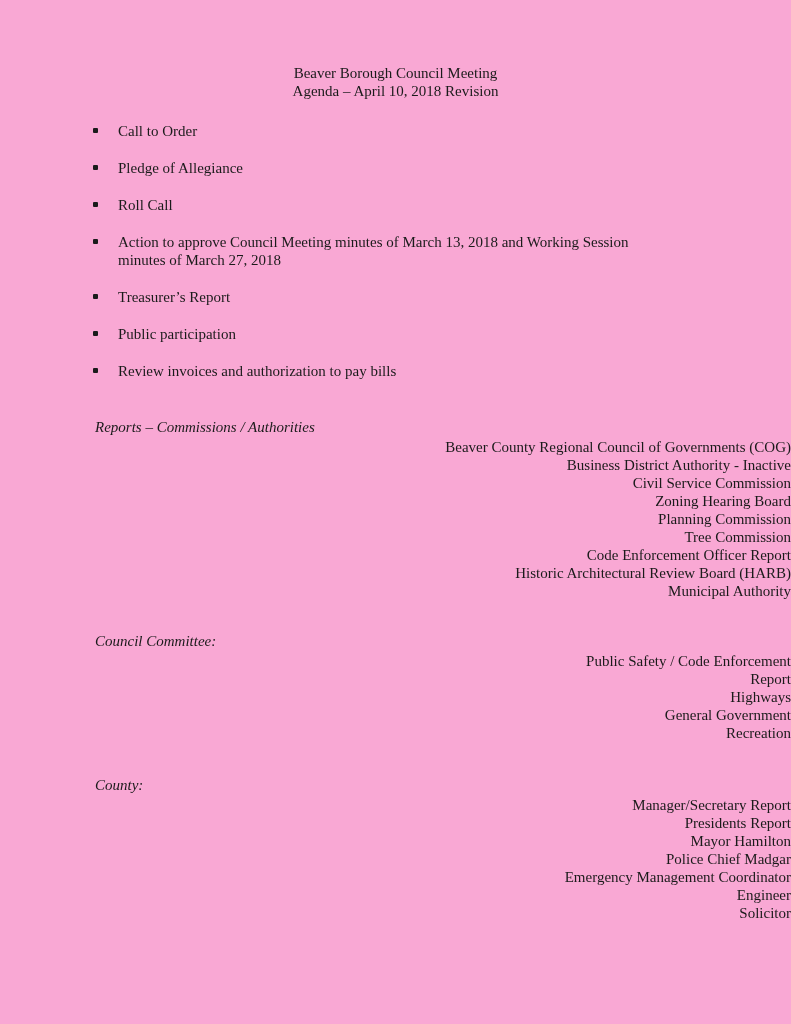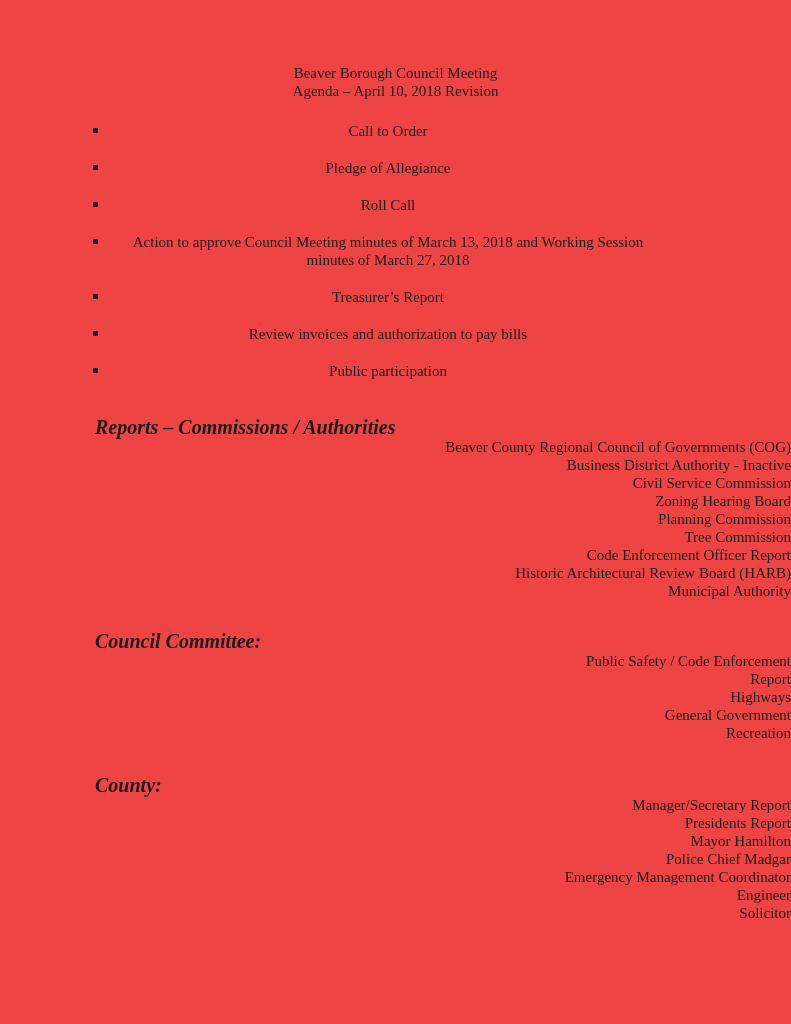--- a/index.html
+++ b/index.html
@@ -5,36 +5,35 @@
   html, body {
     margin: 0;
     padding: 0;
     background: #e8e8e8;
   }
   .page {
     position: relative;
     width: 791px;
     height: 1024px;
     margin: 0 auto;
-    background: #ef4444;
+    background: #f9a8d4;
     color: #1b1b1b;
     font-family: "Liberation Serif", "DejaVu Serif", serif;
     font-size: 15px;
     overflow: hidden;
   }
   .doc-header {
     padding-top: 64px;
     text-align: center;
     line-height: 18px;
   }
   .agenda-list {
     list-style: none;
     margin: 22px 0 0 93px;
     padding: 0;
-    text-align: center;
   }
   .agenda-item {
     position: relative;
     padding-left: 25px;
     line-height: 18px;
     margin-bottom: 19px;
     max-width: 540px;
   }
   .bullet {
     position: absolute;
@@ -46,23 +45,23 @@
     border-radius: 1px;
   }
   .doc-section {
     margin-left: 95px;
   }
   .sec-commissions { margin-top: 38px; }
   .sec-council     { margin-top: 32px; }
   .sec-reports     { margin-top: 34px; }
   .sec-heading {
     margin: 0;
-    font-size: 20px;
+    font-size: 15px;
     line-height: 18px;
-    font-weight: bold;
+    font-weight: normal;
     font-style: italic;
   }
   .sec-items {
     margin: 2px 0 0 47px;
     text-align: right;
   }
   .sec-item {
     line-height: 18px;
   }
   .inactive { font-weight: normal; }
@@ -76,22 +75,22 @@
     <div>Beaver Borough Council Meeting</div>
     <div>Agenda – April 10, 2018 Revision</div>
   </header>
 
   <ul class="agenda-list">
     <li class="agenda-item"><span class="bullet"></span><span>Call to Order</span></li>
     <li class="agenda-item"><span class="bullet"></span><span>Pledge of Allegiance</span></li>
     <li class="agenda-item"><span class="bullet"></span><span>Roll Call</span></li>
     <li class="agenda-item"><span class="bullet"></span><span>Action to approve Council Meeting minutes of March 13, 2018 and Working Session minutes of March 27, 2018</span></li>
     <li class="agenda-item"><span class="bullet"></span><span>Treasurer’s Report</span></li>
+    <li class="agenda-item"><span class="bullet"></span><span>Public participation</span></li>
     <li class="agenda-item"><span class="bullet"></span><span>Review invoices and authorization to pay bills</span></li>
-    <li class="agenda-item"><span class="bullet"></span><span>Public participation</span></li>
   </ul>
 
   <section class="doc-section sec-commissions">
     <h2 class="sec-heading">Reports – Commissions / Authorities</h2>
     <div class="sec-items">
       <div class="sec-item">Beaver County Regional Council of Governments (COG)</div>
       <div class="sec-item"><span>Business District Authority - </span><span class="inactive">Inactive</span></div>
       <div class="sec-item">Civil Service Commission</div>
       <div class="sec-item">Zoning Hearing Board</div>
       <div class="sec-item">Planning Commission</div>

